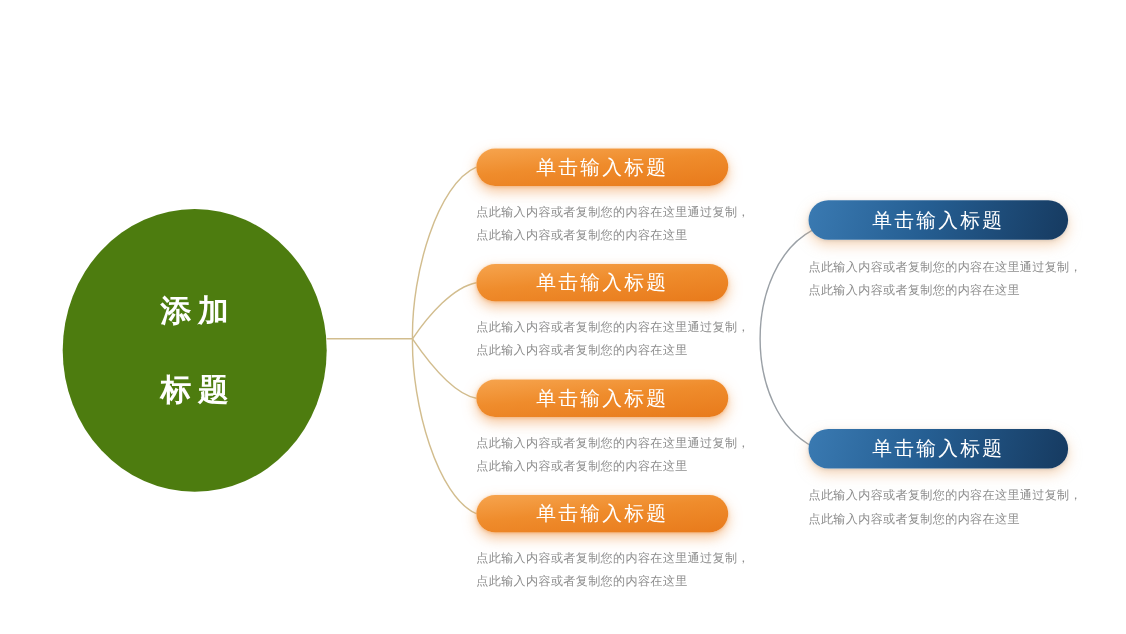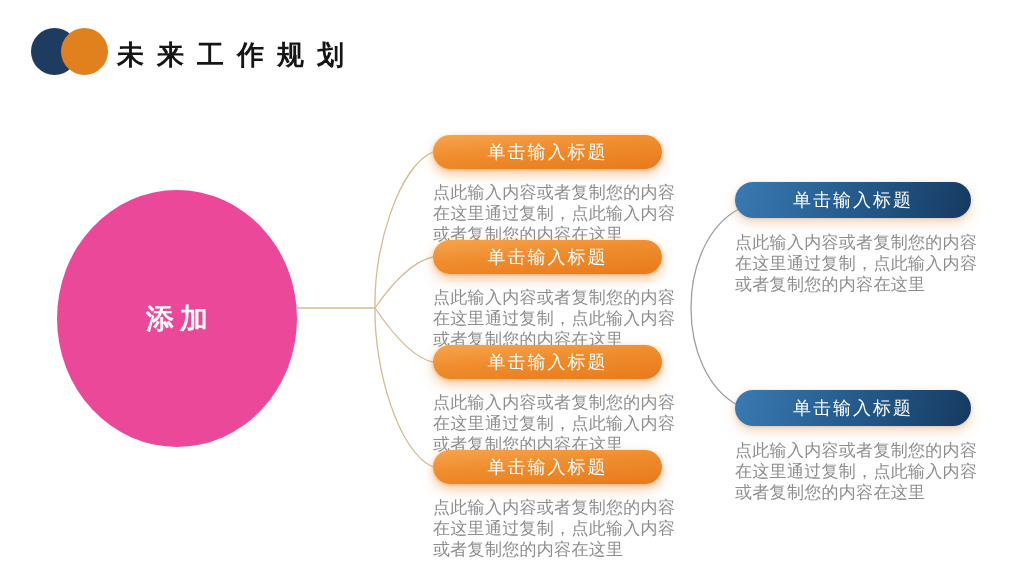--- a/index.html
+++ b/index.html
@@ -21,21 +21,21 @@
     font-size: 27px; font-weight: bold; color: #151515;
     letter-spacing: 13px; white-space: nowrap;
   }
 
   
   svg.connectors { position: absolute; left: 0; top: 0; pointer-events: none; z-index: 0; }
 
   
   .center-circle {
     position: absolute; left: 57px; top: 190px; width: 240px; height: 257px;
-    border-radius: 50%; background: #ec4899;
+    border-radius: 50%; background: #4d7c0f;
     display: flex; flex-direction: column; align-items: center; justify-content: center;
     gap: 34px; z-index: 2; cursor: pointer;
   }
   .center-circle .line {
     color: #ffffff; font-size: 28px; font-weight: bold; letter-spacing: 6px;
     text-indent: 6px;
   }
 
   
   .node { position: absolute; z-index: 2; }
@@ -50,21 +50,21 @@
     background: linear-gradient(175deg, #f6a44e 0%, #ef8c2c 45%, #e87a1b 100%);
     box-shadow: 0 5px 12px rgba(238, 152, 74, 0.55), 0 1px 3px rgba(230, 130, 40, 0.4);
   }
   .pill.blue {
     width: 236px; height: 36px;
     background: linear-gradient(105deg, #3a7ab2 0%, #255e92 45%, #163a60 100%);
     box-shadow: 0 5px 12px rgba(240, 178, 120, 0.5), 0 1px 3px rgba(120, 150, 180, 0.35);
   }
   .desc {
     margin-top: 13px; width: 250px;
-    font-size: 17px; line-height: 21px; letter-spacing: 0.3px;
+    font-size: 11px; line-height: 21px; letter-spacing: 0.3px;
     color: #8d8d8d; cursor: text;
   }
   .node.blue .desc { margin-top: 14px; }
 
   
   #onode0 { left: 433px; top: 135px; }
   #onode1 { left: 433px; top: 240px; }
   #onode2 { left: 433px; top: 345px; }
   #onode3 { left: 433px; top: 450px; }
   #bnode0 { left: 735px; top: 182px; }
@@ -80,28 +80,24 @@
     <path d="M297,308 L375,308" fill="none" stroke="#d2bd8e" stroke-width="1.3"></path>
 
     <path d="M375,308 C374,248 398,167 433,152" fill="none" stroke="#d2bd8e" stroke-width="1.3"></path>
     <path d="M375,308 C390,286 412,261 433,257" fill="none" stroke="#d2bd8e" stroke-width="1.3"></path>
     <path d="M375,308 C390,330 412,358 433,362" fill="none" stroke="#d2bd8e" stroke-width="1.3"></path>
     <path d="M375,308 C374,368 398,452 433,467" fill="none" stroke="#d2bd8e" stroke-width="1.3"></path>
 
     <path d="M739,209 C675,243 675,373 739,406" fill="none" stroke="#9aa0a6" stroke-width="1.3"></path>
   </svg>
 
-  <div class="header">
-    <div class="logo-circle logo-navy"></div>
-    <div class="logo-circle logo-orange"></div>
-    <div class="page-title">未来工作规划</div>
-  </div>
 
   <div class="center-circle">
     <div class="line">添加</div>
+    <div class="line">标题</div>
   </div>
 
   <div class="node orange" id="onode0">
     <div class="pill orange">单击输入标题</div>
     <div class="desc">点此输入内容或者复制您的内容在这里通过复制，点此输入内容或者复制您的内容在这里</div>
   </div>
   <div class="node orange" id="onode1">
     <div class="pill orange">单击输入标题</div>
     <div class="desc">点此输入内容或者复制您的内容在这里通过复制，点此输入内容或者复制您的内容在这里</div>
   </div>

